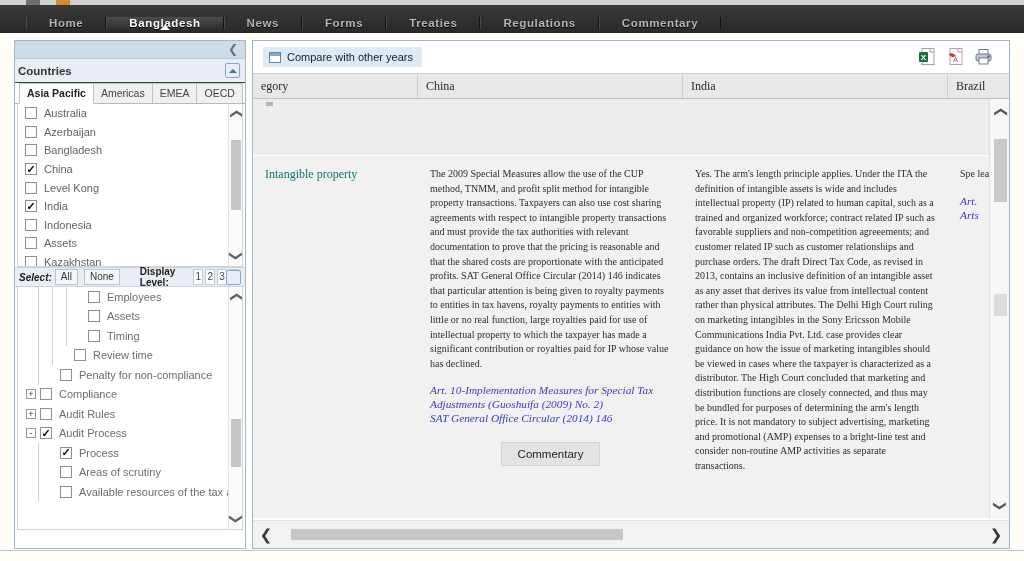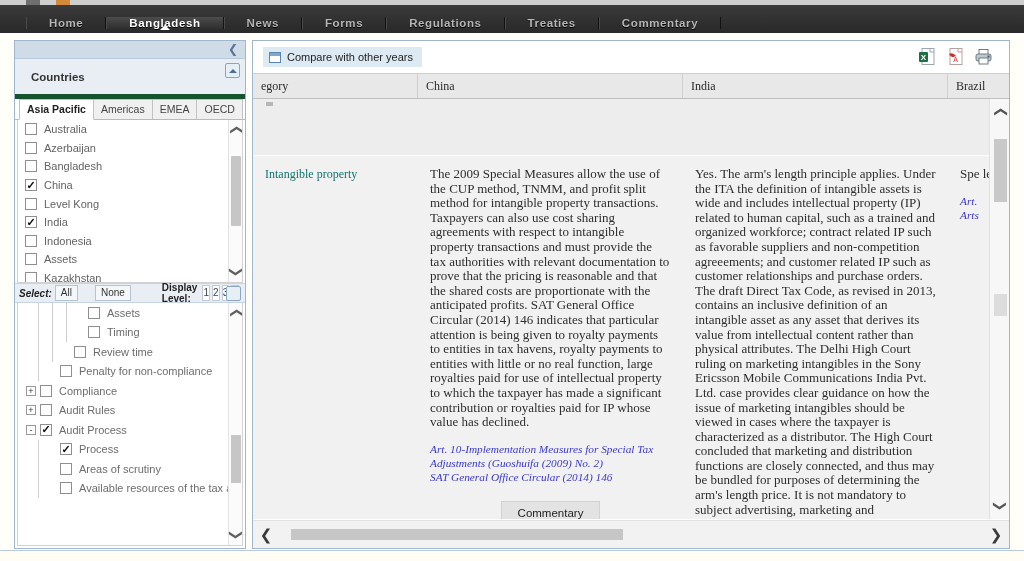--- a/index.html
+++ b/index.html
@@ -79,24 +79,24 @@
     height: 18px; background: #cfdce8;
     border-bottom: 1px solid #b9cadb;
     position: relative;
   }
   .sidebar-collapsebar .chev {
     position: absolute; right: 7px; top: 2px;
     color: #5a7391; font-size: 12px; line-height: 13px;
     cursor: pointer;
   }
   .countries-header {
-    height: 40px; background: #e9eef4;
-    border-bottom: 5px solid #14532d;
+    height: 24px; background: #e9eef4;
+    border-bottom: 1px solid #14532d;
     display: flex; align-items: center;
-    padding: 0 16px;
+    padding: 0 3px;
     position: relative;
   }
   .countries-header .title {
     font-size: 11.5px; font-weight: bold; color: #333;
   }
   .mini-btn {
     position: absolute; right: 5px; top: 4px;
     width: 15px; height: 15px;
     border: 1px solid #8aa6c0; background: #e6eef6;
     border-radius: 2px;
@@ -181,21 +181,21 @@
     display: flex; align-items: center;
     height: 20px; background: #e9eef4;
     border-top: 1px solid #c7d4e1; border-bottom: 1px solid #c7d4e1;
     padding: 0 4px;
     font-size: 10px; color: #222;
     position: relative;
   }
   .select-bar .lbl { font-weight: bold; margin-right: 3px; font-style: italic; }
   .sb-btn {
     border: 1px solid #b7c3cf; background: #f4f7fa;
-    padding: 0 5px; margin-right: 17px; cursor: pointer;
+    padding: 0 5px; margin-right: 6px; cursor: pointer;
     line-height: 14px; color: #333;
   }
   .select-bar .dl-label { font-weight: bold; margin-left: 14px; margin-right: 5px; }
   .lvl-btn {
     border: 1px solid #c2ccd6; background: #fbfcfd;
     width: 13px; text-align: center; margin-right: 2px; cursor: pointer;
     line-height: 14px; color: #444;
   }
   .select-bar .mini2 {
     position: absolute; right: 4px; top: 2px;
@@ -325,21 +325,21 @@
     font-family: "Liberation Serif", serif;
     font-size: 12px; color: #0f766e;
     position: relative;
   }
   .cell.c-china  { width: 265px; }
   .cell.c-india  { width: 265px; }
   .cell.c-brazil { width: 265px; }
 
   .para {
     font-family: "Liberation Serif", serif;
-    font-size: 13px; line-height: 14.6px;
+    font-size: 10px; line-height: 14.6px;
     color: #2d2d2d;
     text-align: left;
   }
   .cite {
     font-family: "Liberation Serif", serif;
     font-size: 11.3px; line-height: 14px;
     color: #3b39c9; font-style: italic;
     margin-top: 12px;
     cursor: pointer;
   }
@@ -418,24 +418,24 @@
       <span>Bangladesh</span>
       <span class="pointer"></span>
     </div>
     <div class="navtab">
       <span>News</span>
     </div>
     <div class="navtab">
       <span>Forms</span>
     </div>
     <div class="navtab">
+      <span>Treaties</span>
+    </div>
+    <div class="navtab">
       <span>Regulations</span>
-    </div>
-    <div class="navtab">
-      <span>Treaties</span>
     </div>
     <div class="navtab">
       <span>Commentary</span>
     </div>
     <div class="navfill"></div>
   </div>
 
   <div class="page-body">
 
     <div class="sidebar">
@@ -523,20 +523,28 @@
         <span class="lvl-btn">1</span>
         <span class="lvl-btn">2</span>
         <span class="lvl-btn">3</span>
         <span class="lvl-btn">4</span>
         <span class="mini2">
           <span class="tri-up"></span>
         </span>
       </div>
 
       <div class="tree-wrap">
+        <div class="tree-row" style="padding-left:14px">
+          <span class="guide line"></span>
+          <span class="guide line"></span>
+          <span class="guide line"></span>
+          <span class="guide"></span>
+          <span class="cbx"></span>
+          <span>Employees</span>
+        </div>
         <div class="tree-row" style="padding-left:14px">
           <span class="guide line"></span>
           <span class="guide line"></span>
           <span class="guide line"></span>
           <span class="guide"></span>
           <span class="cbx"></span>
           <span>Assets</span>
         </div>
         <div class="tree-row" style="padding-left:14px">
           <span class="guide line"></span>

